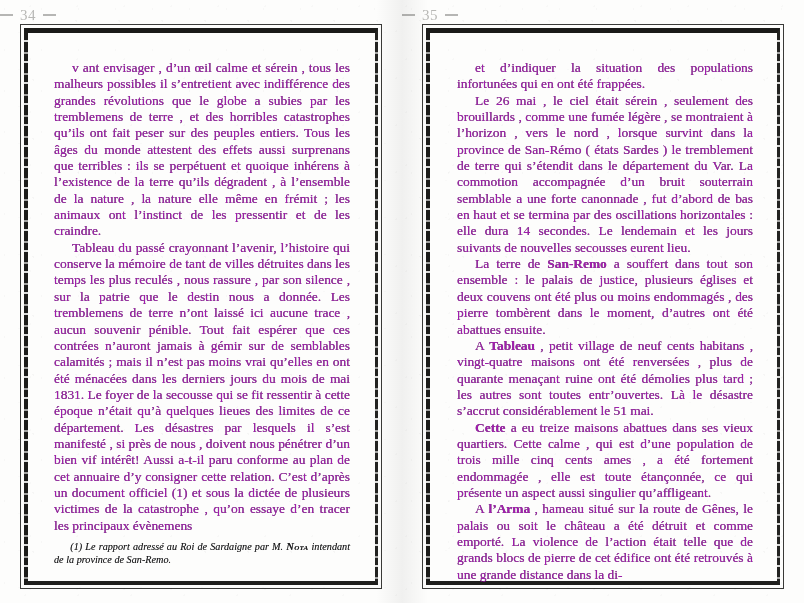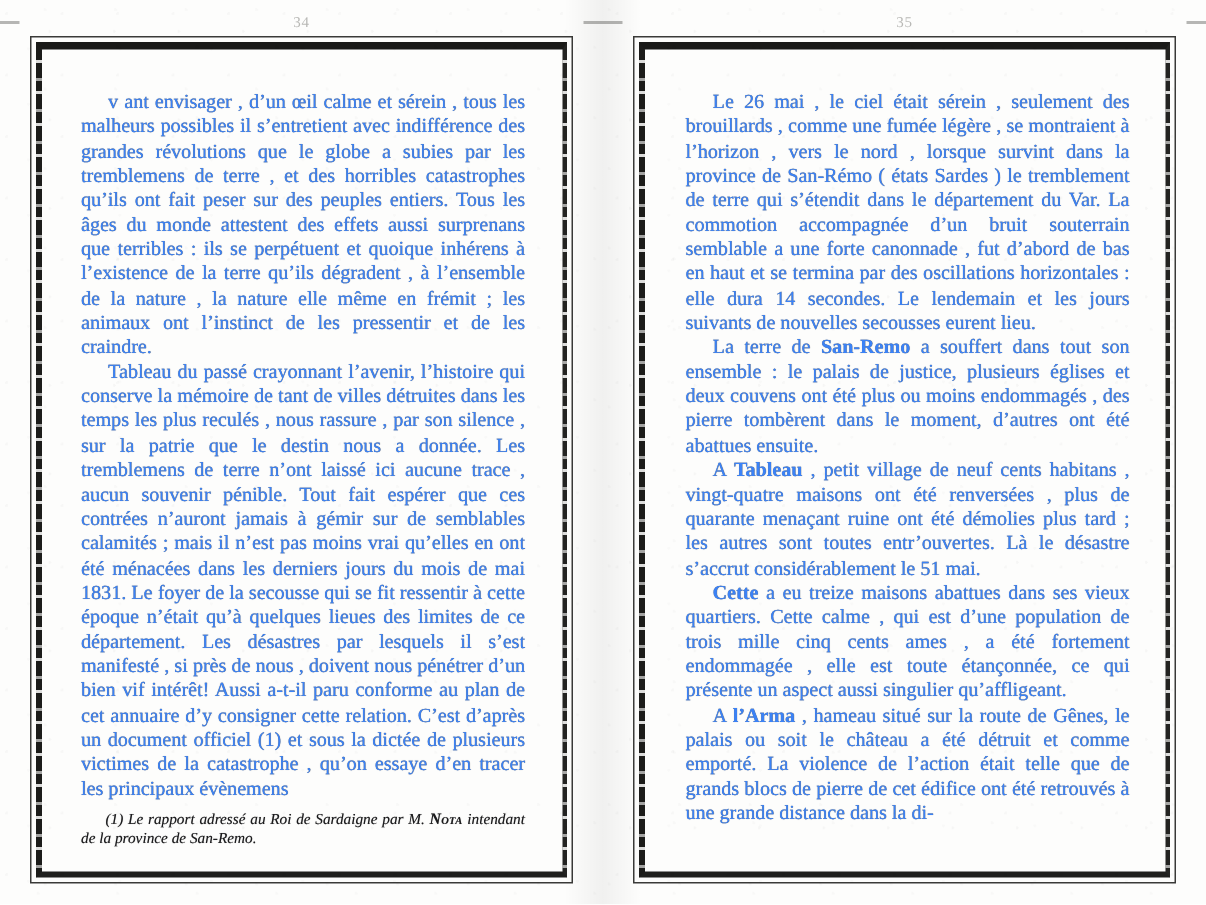--- a/index.html
+++ b/index.html
@@ -43,23 +43,23 @@
 
   
   .running-head {
     position: absolute;
     top: 6px;
     left: 0;
     right: 0;
     height: 18px;
     display: flex;
     align-items: center;
-    justify-content: space-between;
+    justify-content: flex-start;
     gap: 7px;
-    font-size: 10px;
+    font-size: 15px;
     letter-spacing: .5px;
     color: #8e8e8a;
     opacity: .62;
     filter: blur(.35px);
   }
   .running-head .rule {
     display: inline-block;
     width: 13px;
     height: 2px;
     background: #6f6f6b;
@@ -105,21 +105,21 @@
   .frame-inner::before { left: -4px; }
   .frame-inner::after  { right: -3px; width: 3px; }
 
   
   .column {
     position: absolute;
     left: 33px;
     right: 31px;
     top: 35px;
     bottom: 22px;
-    color: #3b82f6;
+    color: #a21caf;
     font-size: 13.4px;
     line-height: 16.35px;
     text-align: justify;
     text-justify: inter-word;
     -webkit-font-smoothing: none;
   }
   .page-right .column { left: 34px; right: 30px; }
 
   .column p {
     margin: 0;
@@ -208,20 +208,21 @@
       <span class="rule"></span>
       <span class="folio">35</span>
       <span class="rule"></span>
     </div>
 
     <div class="frame-outer">
       <div class="frame-inner"></div>
 
       <div class="column">
 
+        <p class="catchword">et d’indiquer la situation des populations infortunées qui en ont été frappées.</p>
 
         <p>Le 26 mai , le ciel était sérein , seulement des brouillards , comme une fumée légère , se montraient à l’horizon , vers le nord , lorsque survint dans la province de San-Rémo ( états Sardes ) le tremblement de terre qui s’étendit dans le département du Var. La commotion accompagnée d’un bruit souterrain semblable a une forte canonnade , fut d’abord de bas en haut et se termina par des oscillations horizontales : elle dura 14 secondes. Le lendemain et les jours suivants de nouvelles secousses eurent lieu.</p>
 
         <p>
           <span>La terre de </span><span class="bold">San-Remo</span><span> a souffert dans tout son ensemble : le palais de justice, plusieurs églises et deux couvens ont été plus ou moins endommagés , des pierre tombèrent dans le moment, d’autres ont été abattues ensuite.</span>
         </p>
 
         <p>
           <span>A </span><span class="bold">Tableau</span><span> , petit village de neuf cents habitans , vingt-quatre maisons ont été renversées , plus de quarante menaçant ruine ont été démolies plus tard ; les autres sont toutes entr’ouvertes. Là le désastre s’accrut considérablement le 51 mai.</span>
         </p>

